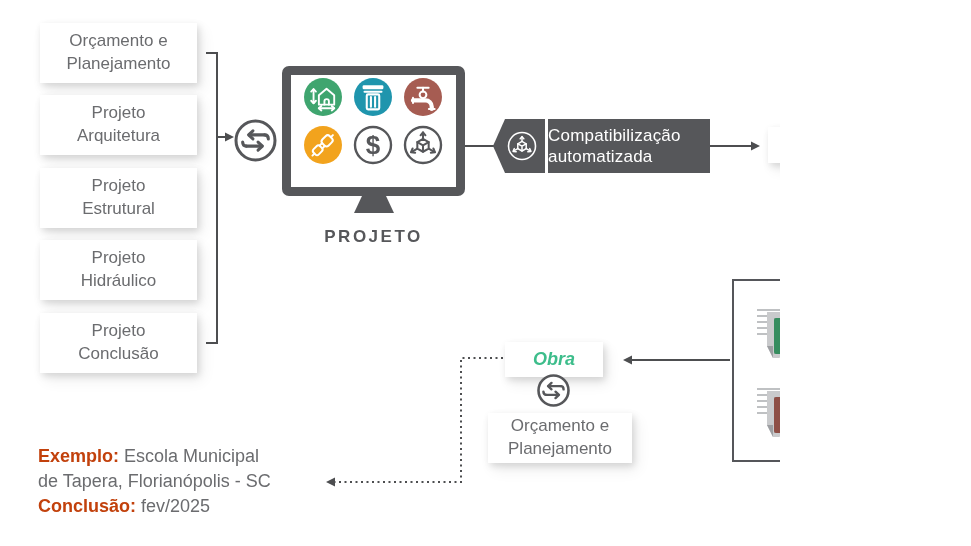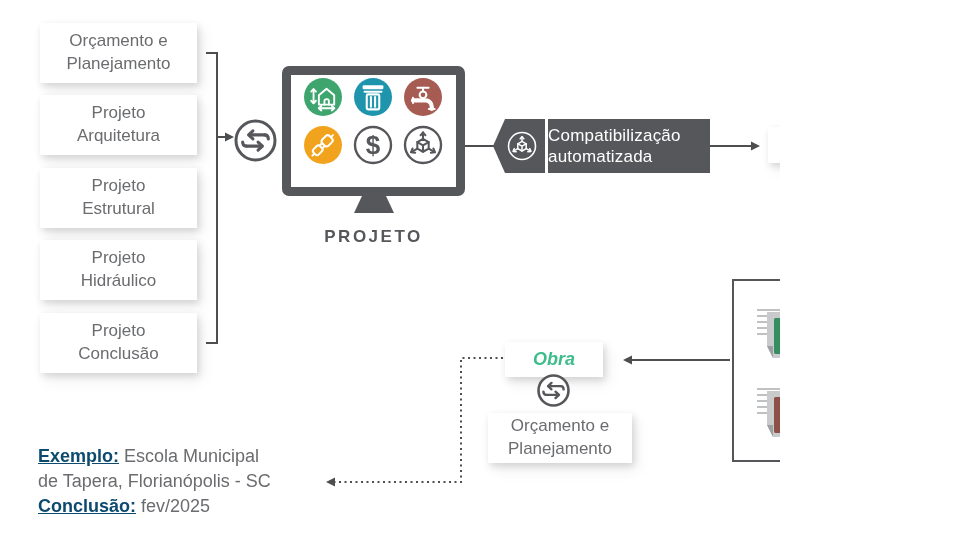--- a/index.html
+++ b/index.html
@@ -30,21 +30,21 @@
     position:absolute;left:282px;top:227px;width:183px;text-align:center;
     font-size:17px;font-weight:bold;letter-spacing:2.5px;color:#56575a;
   }
   .docs-box{
     position:absolute;left:732px;top:279px;width:200px;height:183px;
     border:2px solid #55565a;box-sizing:border-box;background:#ffffff;
   }
   .example{
     position:absolute;left:38px;top:444px;font-size:18px;line-height:25px;color:#6b6c6f;
   }
-  .example .green{color:#0c4a6e;font-weight:bold;text-decoration:underline;}
+  .example .green{color:#c2410c;font-weight:bold;}
   svg{display:block;}
   .overlay{pointer-events:none;}
 </style>
 </head>
 <body>
 
 <div class="canvas">
 
   <svg width="0" height="0" style="position:absolute" aria-hidden="true">
     <defs>

